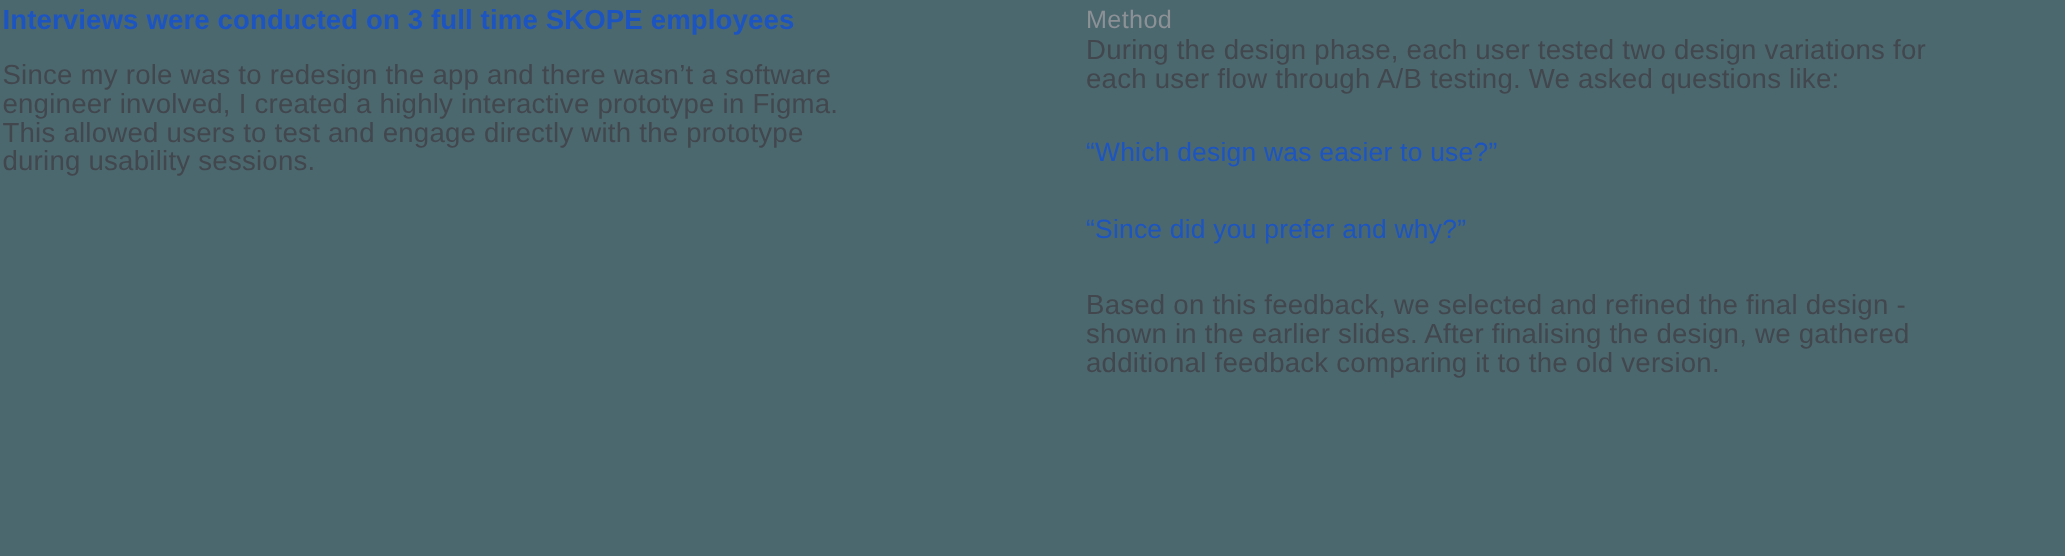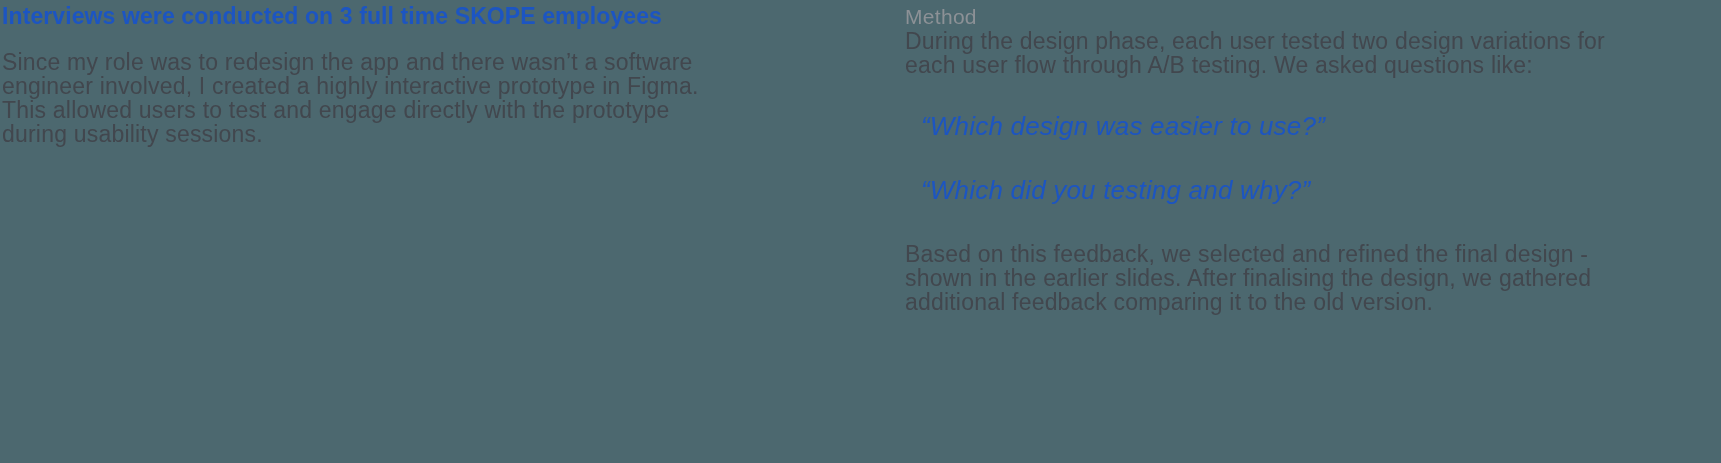--- a/index.html
+++ b/index.html
@@ -49,26 +49,25 @@
     letter-spacing: 0.2px;
     white-space: pre-line;
     color: var(--body-text-color, #42474E);
   }
   .col-left .body-text {
     margin-top: 21px;
   }
   .intro {
   }
   .question {
-    margin: 16px;
-    font-size: 26px;
+    margin: 0;
+    font-size: 22px;
     line-height: 31px;
     letter-spacing: 0.2px;
     color: var(--accent-blue, #1C55C2);
-    font-style: italic;
   }
   .question-1 { margin-top: 34px; }
   .question-2 { margin-top: 33px; }
   .question-3 { margin-top: 33px; }
   .conclusion {
     margin-top: 36px;
   }
 </style>
 </head>
 <body>
@@ -83,21 +82,21 @@
 during usability sessions.</p>
   </div>
 
   <div class="col col-right">
     <h3 class="muted-heading">Method</h3>
     <p class="body-text intro">During the design phase, each user tested two design variations for
 each user flow through A/B testing. We asked questions like:</p>
 
     <div>
       <p class="question question-1">“Which design was easier to use?”</p>
-      <p class="question question-2">“Which did you testing and why?”</p>
+      <p class="question question-2">“Since did you prefer and why?”</p>
     </div>
 
     <p class="body-text conclusion">Based on this feedback, we selected and refined the final design -
 shown in the earlier slides. After finalising the design, we gathered
 additional feedback comparing it to the old version.</p>
   </div>
 
 </div>
 
 </body></html>

